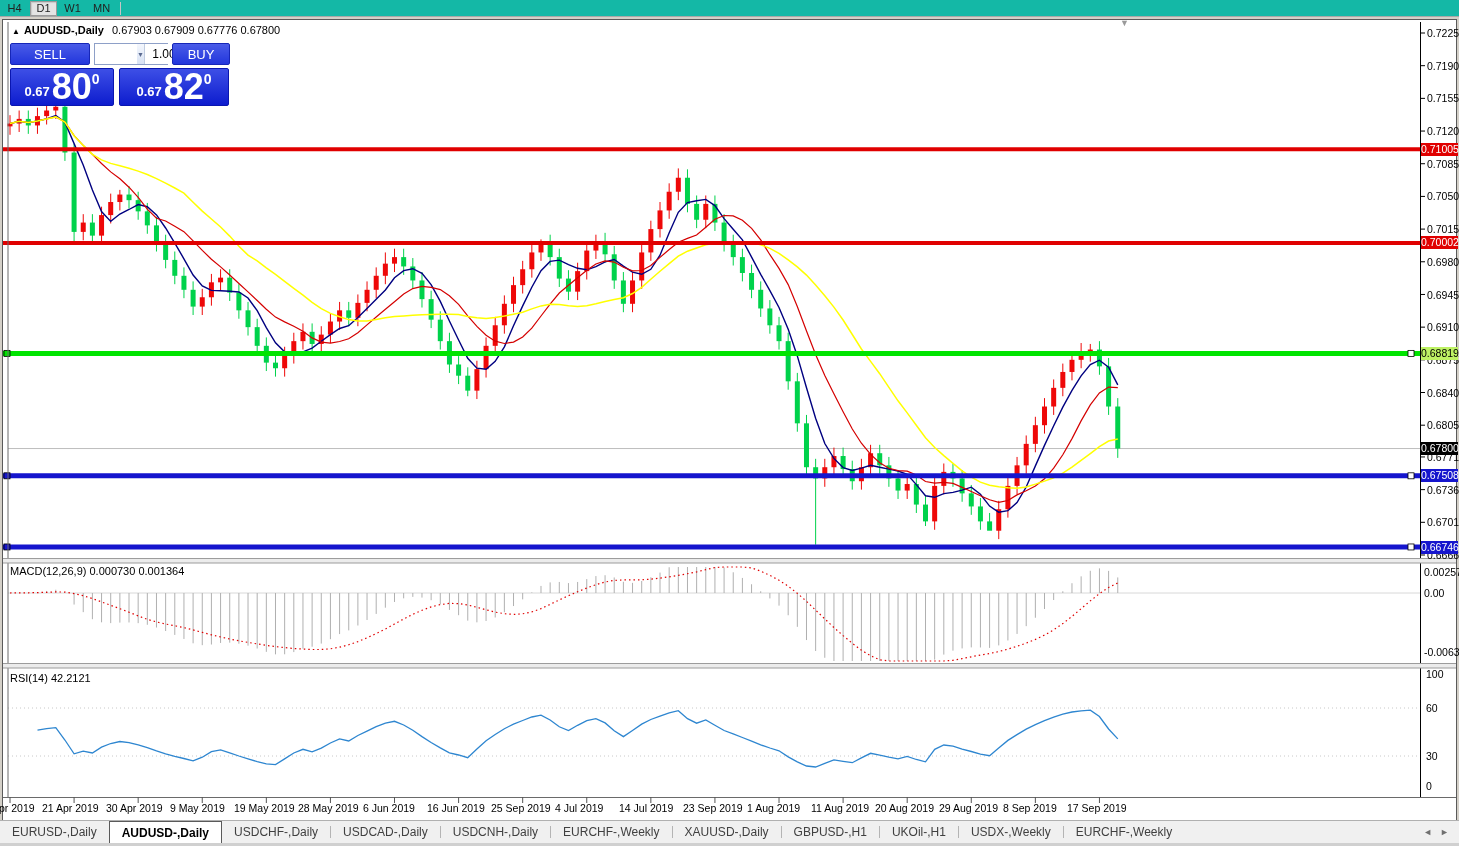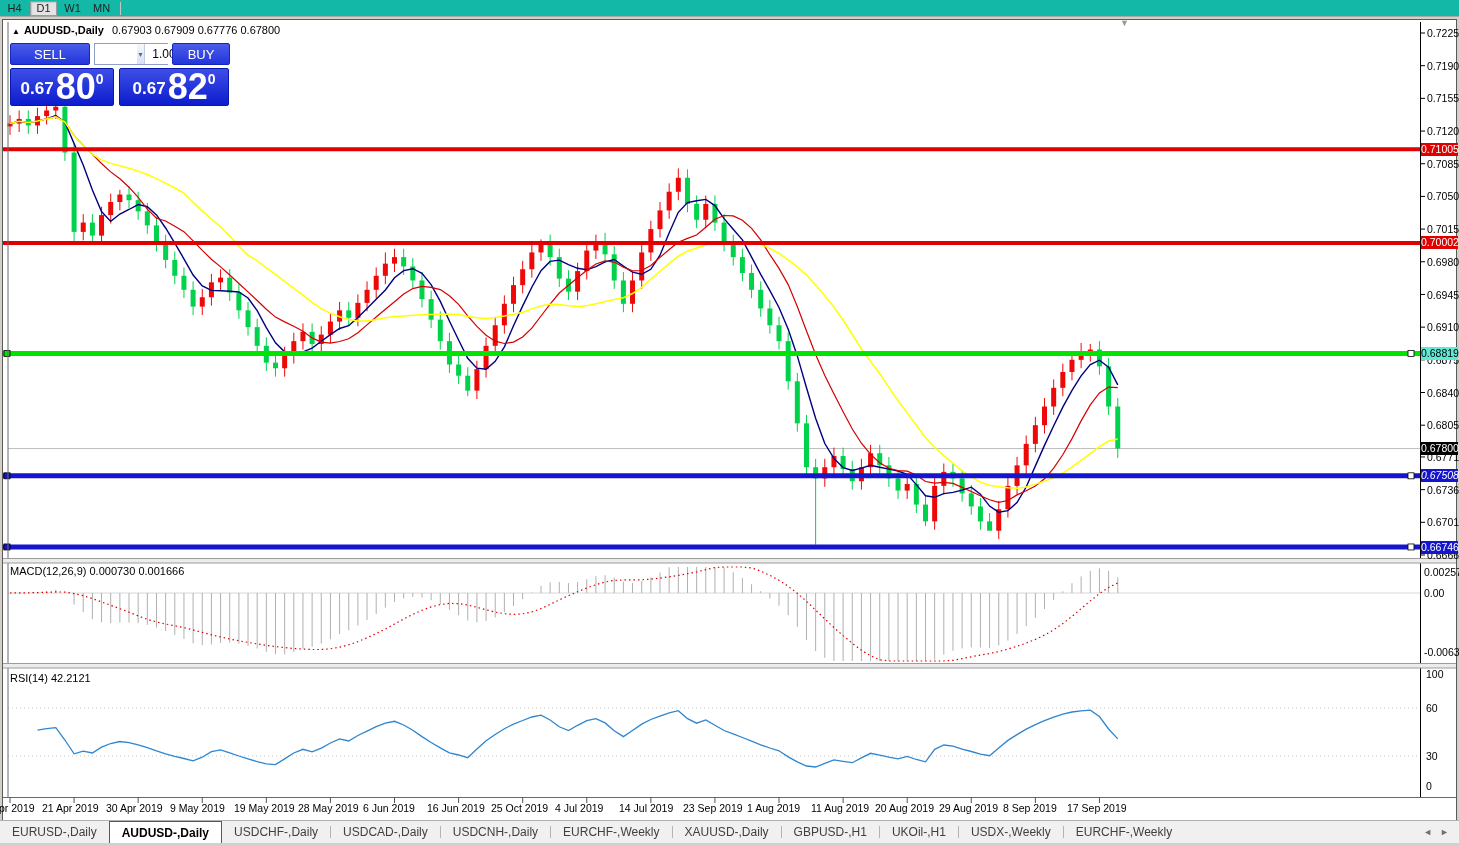--- a/index.html
+++ b/index.html
@@ -31,21 +31,21 @@
   .vol-group { display:flex; margin-left:4px; width:74px; border:1px solid #8ea0c8; background:#fff;padding-left:42px; }
   .spin { width:17px; background:linear-gradient(#f4f7fd,#d8e2f4); color:#5a6a90; font-size:7px; display:flex; align-items:center; justify-content:center; cursor:pointer; }
   .spin.dn { border-right:1px solid #c0ccE0; }
   .spin.up { border-left:1px solid #c0ccE0; }
   .vol-input { width:38px; border:0; font-size:12px; text-align:center; font-family:"Liberation Sans",sans-serif; color:#000; }
   .tp-row2 { display:flex; margin-top:3px; }
   .price-pane { height:38px; color:#fff; display:flex; align-items:flex-end; justify-content:center; padding-bottom:2px;
                 background:linear-gradient(#3d4fe6,#0d1cce); border:1px solid #0a16b0; border-radius:2px; cursor:pointer; }
   #sell-pane { width:104px; }
   #buy-pane  { width:110px; margin-left:5px; }
-  .pp-prefix { font-size:17px; font-weight:bold; margin-bottom:4px; }
+  .pp-prefix { font-size:13px; font-weight:bold; margin-bottom:4px; }
   .pp-big { font-size:36px; font-weight:bold; line-height:32px; margin-left:2px; }
   .pp-sup { font-size:14px; font-weight:bold; margin-bottom:16px; }
 
   
   .ax-label { position:absolute; font-size:10.5px; color:#000; white-space:nowrap; z-index:20; }
   .lvl-box { position:absolute; left:1421px; width:37px; height:13px; font-size:10.5px; line-height:13px; text-align:center; z-index:25; }
   .ind-label { position:absolute; left:10px; font-size:11px; color:#000; z-index:30; white-space:nowrap; }
   .date-label { position:absolute; font-size:10.5px; color:#000; white-space:nowrap; z-index:20; }
 
   
@@ -530,21 +530,21 @@
         <span class="pp-sup">0</span>
       </div>
       <div class="price-pane" id="buy-pane">
         <span class="pp-prefix">0.67</span>
         <span class="pp-big">82</span>
         <span class="pp-sup">0</span>
       </div>
     </div>
   </div>
 
-  <div class="ind-label" style="top:565px;">MACD(12,26,9) 0.000730 0.001666</div>
+  <div class="ind-label" style="top:565px;">MACD(12,26,9) 0.000730 0.001364</div>
   <div class="ind-label" style="top:672px;">RSI(14) 42.2121</div>
 
   <div id="overlay">
       <span class="ax-label" style="left:1427px;top:27.0px;">0.72250</span>
       <span class="ax-label" style="left:1427px;top:59.7px;">0.71900</span>
       <span class="ax-label" style="left:1427px;top:92.4px;">0.71550</span>
       <span class="ax-label" style="left:1427px;top:125.0px;">0.71200</span>
       <span class="ax-label" style="left:1427px;top:157.7px;">0.70850</span>
       <span class="ax-label" style="left:1427px;top:190.4px;">0.70500</span>
       <span class="ax-label" style="left:1427px;top:223.1px;">0.70150</span>
@@ -553,40 +553,40 @@
       <span class="ax-label" style="left:1427px;top:321.1px;">0.69100</span>
       <span class="ax-label" style="left:1427px;top:353.8px;">0.68750</span>
       <span class="ax-label" style="left:1427px;top:386.5px;">0.68400</span>
       <span class="ax-label" style="left:1427px;top:419.2px;">0.68050</span>
       <span class="ax-label" style="left:1427px;top:450.9px;">0.67710</span>
       <span class="ax-label" style="left:1427px;top:483.6px;">0.67360</span>
       <span class="ax-label" style="left:1427px;top:516.3px;">0.67010</span>
       <span class="ax-label" style="left:1427px;top:549.0px;">0.66660</span>
       <span class="lvl-box" style="top:142.8px;background:#e00000;color:#ffffff;">0.71005</span>
       <span class="lvl-box" style="top:236.4px;background:#e00000;color:#ffffff;">0.70002</span>
-      <span class="lvl-box" style="top:346.9px;background:#5eead4;color:#000000;">0.68819</span>
-      <span class="lvl-box" style="top:469.3px;background:#1515cd;color:#ffffff;font-style:italic;">0.67508</span>
+      <span class="lvl-box" style="top:346.9px;background:#bef264;color:#000000;">0.68819</span>
+      <span class="lvl-box" style="top:469.3px;background:#1515cd;color:#ffffff;">0.67508</span>
       <span class="lvl-box" style="top:540.5px;background:#1515cd;color:#ffffff;">0.66746</span>
       <span class="lvl-box" style="top:442.0px;background:#000000;color:#ffffff;">0.67800</span>
       <span class="ax-label" style="left:1424px;top:566px;">0.002574</span>
       <span class="ax-label" style="left:1424px;top:587px;">0.00</span>
       <span class="ax-label" style="left:1424px;top:646px;">-0.00632</span>
       <span class="ax-label" style="left:1426px;top:668px;">100</span>
       <span class="ax-label" style="left:1426px;top:702px;">60</span>
       <span class="ax-label" style="left:1426px;top:750px;">30</span>
       <span class="ax-label" style="left:1426px;top:780px;">0</span>
       <span class="date-label" style="left:-22px;top:802px;width:70px;text-align:left;">10 Apr 2019</span>
       <span class="date-label" style="left:42px;top:802px;width:70px;text-align:left;">21 Apr 2019</span>
       <span class="date-label" style="left:106px;top:802px;width:70px;text-align:left;">30 Apr 2019</span>
       <span class="date-label" style="left:170px;top:802px;width:70px;text-align:left;">9 May 2019</span>
       <span class="date-label" style="left:234px;top:802px;width:70px;text-align:left;">19 May 2019</span>
       <span class="date-label" style="left:298px;top:802px;width:70px;text-align:left;">28 May 2019</span>
       <span class="date-label" style="left:363px;top:802px;width:70px;text-align:left;">6 Jun 2019</span>
       <span class="date-label" style="left:427px;top:802px;width:70px;text-align:left;">16 Jun 2019</span>
-      <span class="date-label" style="left:491px;top:802px;width:70px;text-align:left;">25 Oct 2019</span>
+      <span class="date-label" style="left:491px;top:802px;width:70px;text-align:left;">25 Sep 2019</span>
       <span class="date-label" style="left:555px;top:802px;width:70px;text-align:left;">4 Jul 2019</span>
       <span class="date-label" style="left:619px;top:802px;width:70px;text-align:left;">14 Jul 2019</span>
       <span class="date-label" style="left:683px;top:802px;width:70px;text-align:left;">23 Sep 2019</span>
       <span class="date-label" style="left:747px;top:802px;width:70px;text-align:left;">1 Aug 2019</span>
       <span class="date-label" style="left:811px;top:802px;width:70px;text-align:left;">11 Aug 2019</span>
       <span class="date-label" style="left:875px;top:802px;width:70px;text-align:left;">20 Aug 2019</span>
       <span class="date-label" style="left:939px;top:802px;width:70px;text-align:left;">29 Aug 2019</span>
       <span class="date-label" style="left:1003px;top:802px;width:70px;text-align:left;">8 Sep 2019</span>
       <span class="date-label" style="left:1067px;top:802px;width:70px;text-align:left;">17 Sep 2019</span>
     </div>

